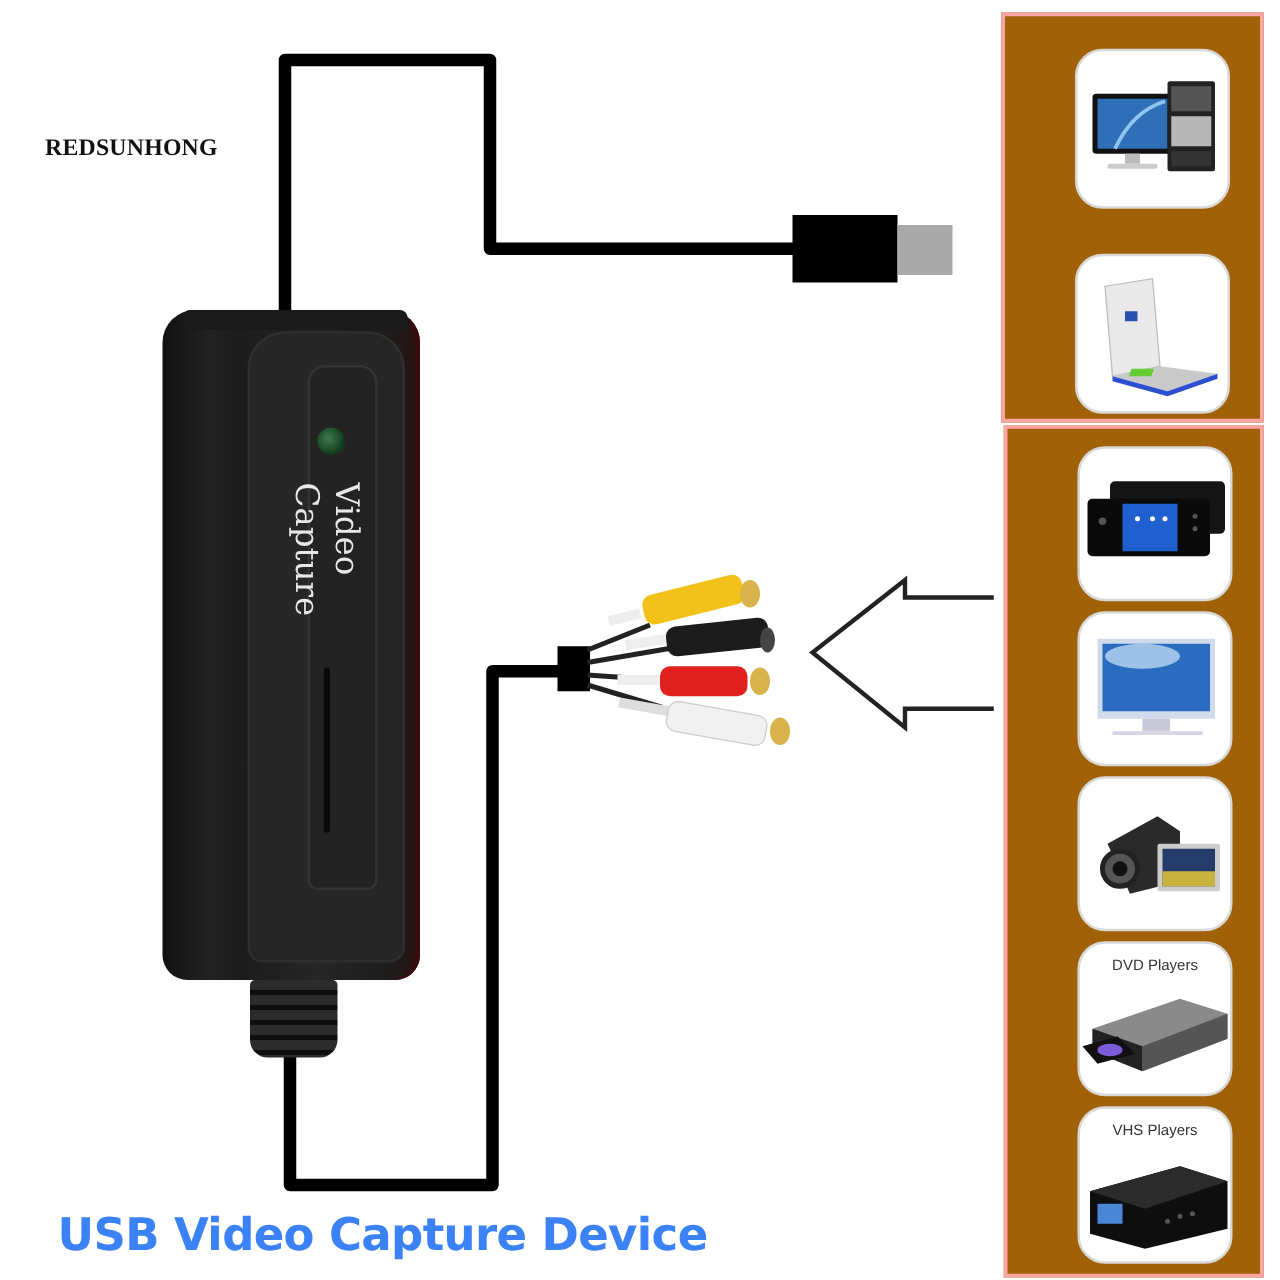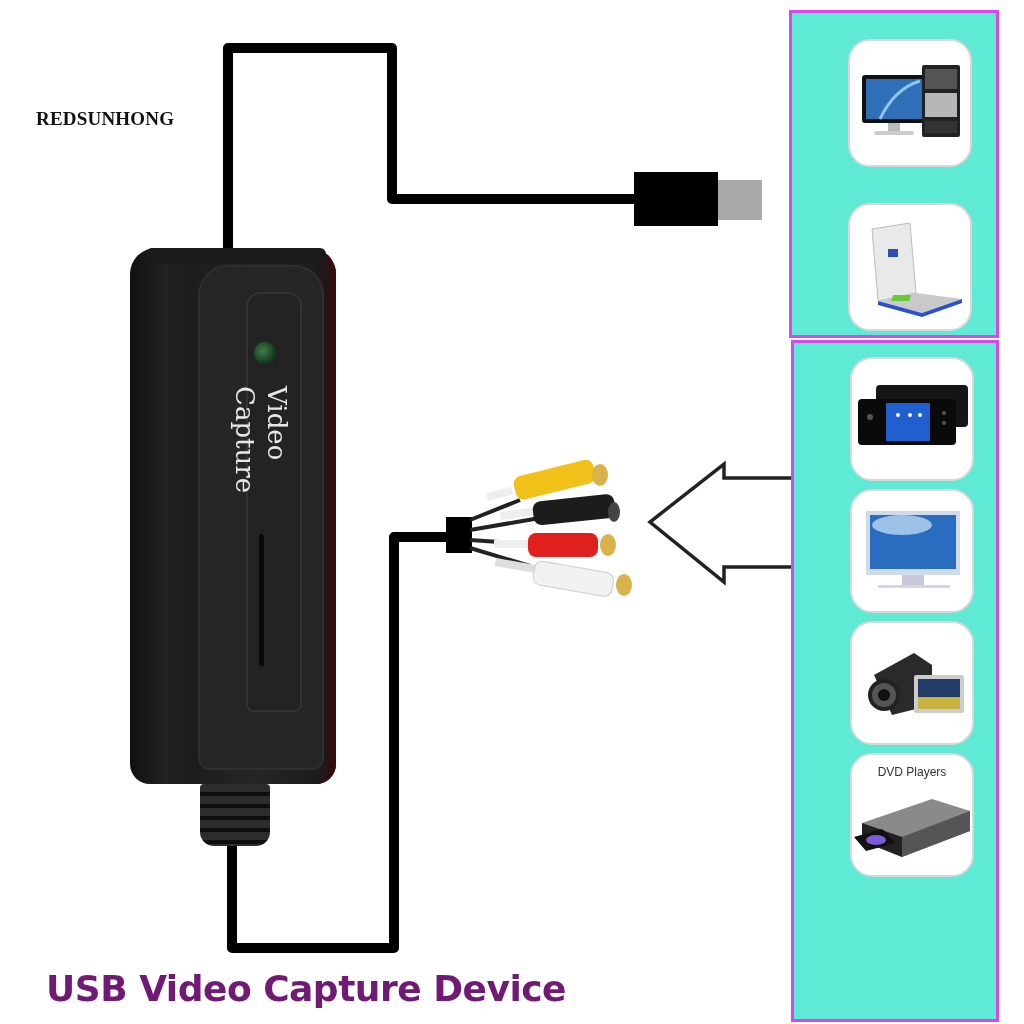--- a/index.html
+++ b/index.html
@@ -1,21 +1,21 @@
 <!DOCTYPE html>
 <html><head>
 <meta charset="utf-8">
 <style>
   html,body{margin:0;padding:0;background:#fff;}
   body{width:1024px;height:1024px;position:relative;overflow:hidden;font-family:"DejaVu Sans",sans-serif;}
   .abs{position:absolute;}
   .brand{left:36px;top:108px;font-family:Liberation Serif, serif;font-weight:bold;font-size:19px;letter-spacing:0.2px;color:#111;}
-  .caption{left:46px;top:968px;font-family:"DejaVu Sans",sans-serif;font-weight:bold;font-size:36px;color:#701a75;letter-spacing:-0.5px;}
+  .caption{left:46px;top:968px;font-family:"DejaVu Sans",sans-serif;font-weight:bold;font-size:36px;color:#3b82f6;letter-spacing:-0.5px;}
   svg.wires{position:absolute;left:0;top:0;}
-  .panel{position:absolute;border:3px solid #d946ef;background:#5eead4;box-sizing:border-box;}
+  .panel{position:absolute;border:3px solid #fca5a5;background:#a16207;box-sizing:border-box;margin-left:12px;}
   .tile{position:absolute;left:56px;width:124px;border:2px solid #d8d8d8;border-radius:22px;background:#fff;box-sizing:border-box;overflow:hidden;}
   .tile-label{position:absolute;left:0;right:0;top:10px;text-align:center;font-size:12px;font-family:"Liberation Sans",sans-serif;color:#333;}
   .device-body{position:absolute;left:130px;top:248px;width:206px;height:536px;border-radius:26px 26px 20px 20px;background:linear-gradient(90deg,#111 0%,#222 18%,#1c1c1c 30%,#262626 60%,#1d1d1d 88%,#2a1010 100%);box-shadow:inset -4px 0 0 #3a0b0b;}
   .device-top{position:absolute;left:146px;top:248px;width:180px;height:16px;background:#1a1a1a;border-radius:6px 6px 0 0;}
   .device-face{position:absolute;left:198px;top:265px;width:126px;height:505px;border-radius:30px 30px 12px 12px;background:#262626;border:2px solid #2f2f2f;box-sizing:border-box;}
   .device-channel{position:absolute;left:246px;top:292px;width:56px;height:420px;border:2px solid #333;border-radius:14px 14px 8px 8px;box-sizing:border-box;background:#232323;}
   .led{position:absolute;left:254px;top:342px;width:22px;height:22px;border-radius:50%;background:radial-gradient(circle at 40% 40%,#3f7a4a,#0f3a1c 70%);}
   .device-label{position:absolute;left:238px;top:382px;width:60px;height:150px;}
   .device-label span{display:block;position:absolute;white-space:nowrap;color:#e8e8e8;font-family:"DejaVu Serif",serif;font-size:26px;transform-origin:0 0;transform:rotate(90deg);}
   .slot{position:absolute;left:259px;top:534px;width:5px;height:132px;background:#090909;border-radius:3px;}
@@ -148,15 +148,26 @@
   <div class="tile" style="top:410px;height:124px;">
     <div class="tile-label">DVD Players</div>
     <svg width="120" height="120" viewBox="0 0 120 120" style="position:absolute;left:0;top:0;">
       <path d="M10,68 L80,44 L118,56 L118,76 L50,102 L10,86 Z" fill="#8a8a8a"></path>
       <path d="M10,68 L50,82 L50,102 L10,86 Z" fill="#222"></path>
       <path d="M50,82 L118,56 L118,76 L50,102 Z" fill="#555"></path>
       <path d="M2,82 L30,74 L44,88 L14,96 Z" fill="#111"></path>
       <ellipse cx="24" cy="85" rx="10" ry="5" fill="#7c5cd8"></ellipse>
     </svg>
   </div>
+  <div class="tile" style="top:542px;height:126px;">
+    <div class="tile-label">VHS Players</div>
+    <svg width="120" height="122" viewBox="0 0 120 122" style="position:absolute;left:0;top:0;">
+      <path d="M8,66 L80,46 L118,58 L118,96 L52,112 L8,100 Z" fill="#0e0e0e"></path>
+      <path d="M8,66 L52,80 L118,58 L80,46 Z" fill="#2b2b2b"></path>
+      <rect x="14" y="76" width="20" height="16" fill="#4a86d6"></rect>
+      <circle cx="70" cy="90" r="2" fill="#555"></circle>
+        <circle cx="80" cy="86" r="2" fill="#555"></circle>
+        <circle cx="90" cy="84" r="2" fill="#555"></circle>
+    </svg>
+  </div>
 </div>
 
 <div class="abs caption">USB Video Capture Device</div>
 
 </body></html>

